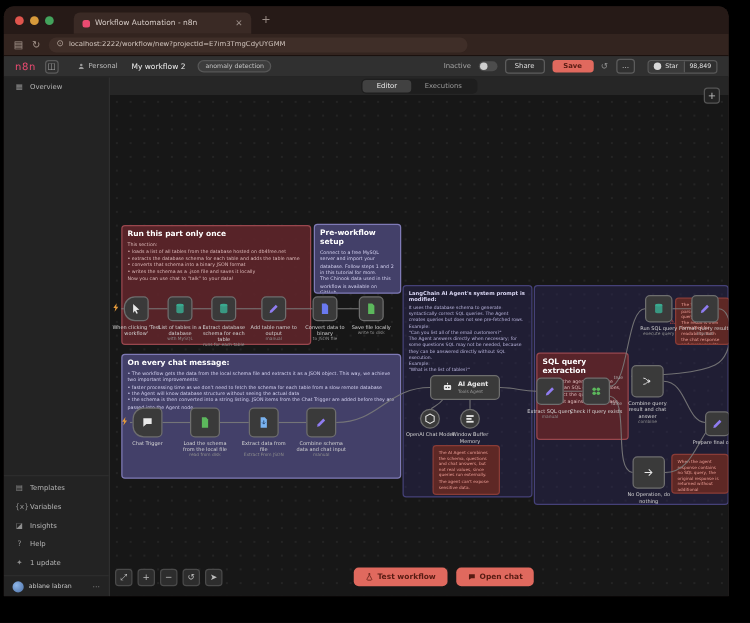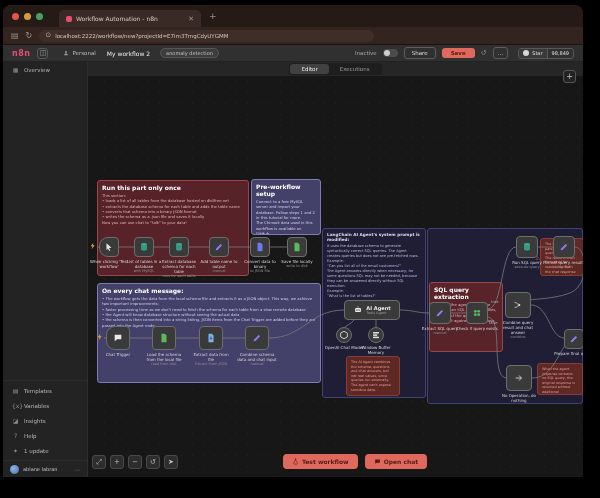--- a/index.html
+++ b/index.html
@@ -17,21 +17,21 @@
   .close-x{color:#9a8d87;font-size:7px}
   .newtab{color:#9a8d87;font-size:9px;margin-left:8px}
   .urlbar{height:18px;background:#33241f;display:flex;align-items:center;padding:0 8px;gap:7px;border-bottom:1px solid #1b110e}
   .chrome-ic{color:#a8988f;font-size:8px;line-height:1}
   .urlpill{width:335px;height:12px;background:#3f2e28;border-radius:6px;display:flex;align-items:center;padding:0 6px;gap:4px}
   .url-badge{color:#b3a49b;font-size:7px;line-height:1}
   .url-text{font-size:5.5px;color:#d2c6bf;white-space:nowrap;overflow:hidden}
   
   .app{position:absolute;top:40px;left:0;right:0;bottom:0;background:#2a2a2a;display:flex;flex-direction:column}
   .app-header{height:17px;background:#303030;border-bottom:1px solid #222;display:flex;align-items:center;padding:0 9px;gap:7px}
-  .logo{color:#ea4b71;font-weight:bold;font-size:8px;letter-spacing:.5px}
+  .logo{color:#ea4b71;font-weight:normal;font-size:8px;letter-spacing:.5px}
   .panel-btn{width:11px;height:11px;border:1px solid #5a5a5a;border-radius:3px;color:#a5a5a5;font-size:7px;display:flex;align-items:center;justify-content:center}
   .crumb{display:flex;align-items:center;gap:3px;font-size:5.5px;color:#bdbdbd;margin-left:8px}
   .wf-name{font-size:6px;color:#ececec;margin-left:4px}
   .tagpill{font-size:5px;color:#c3c3c3;background:#3d3d3d;border:1px solid #565656;border-radius:6px;padding:1px 5px;margin-left:3px}
   .hdr-right{margin-left:auto;display:flex;align-items:center;gap:6px}
   .inactive-lb{font-size:5.5px;color:#a5a5a5}
   .toggle{width:15px;height:8px;border-radius:5px;background:#4c4c4c;position:relative}
   .knob{width:6px;height:6px;border-radius:50%;background:#cfcfcf;position:absolute;left:1px;top:1px}
   .btn-share{font-size:5.5px;color:#dedede;border:1px solid #5c5c5c;border-radius:3px;padding:2px 7px}
   .btn-save{font-size:5.5px;color:#571b12;background:#e0695e;border-radius:3px;padding:2px 9px;font-weight:bold}

